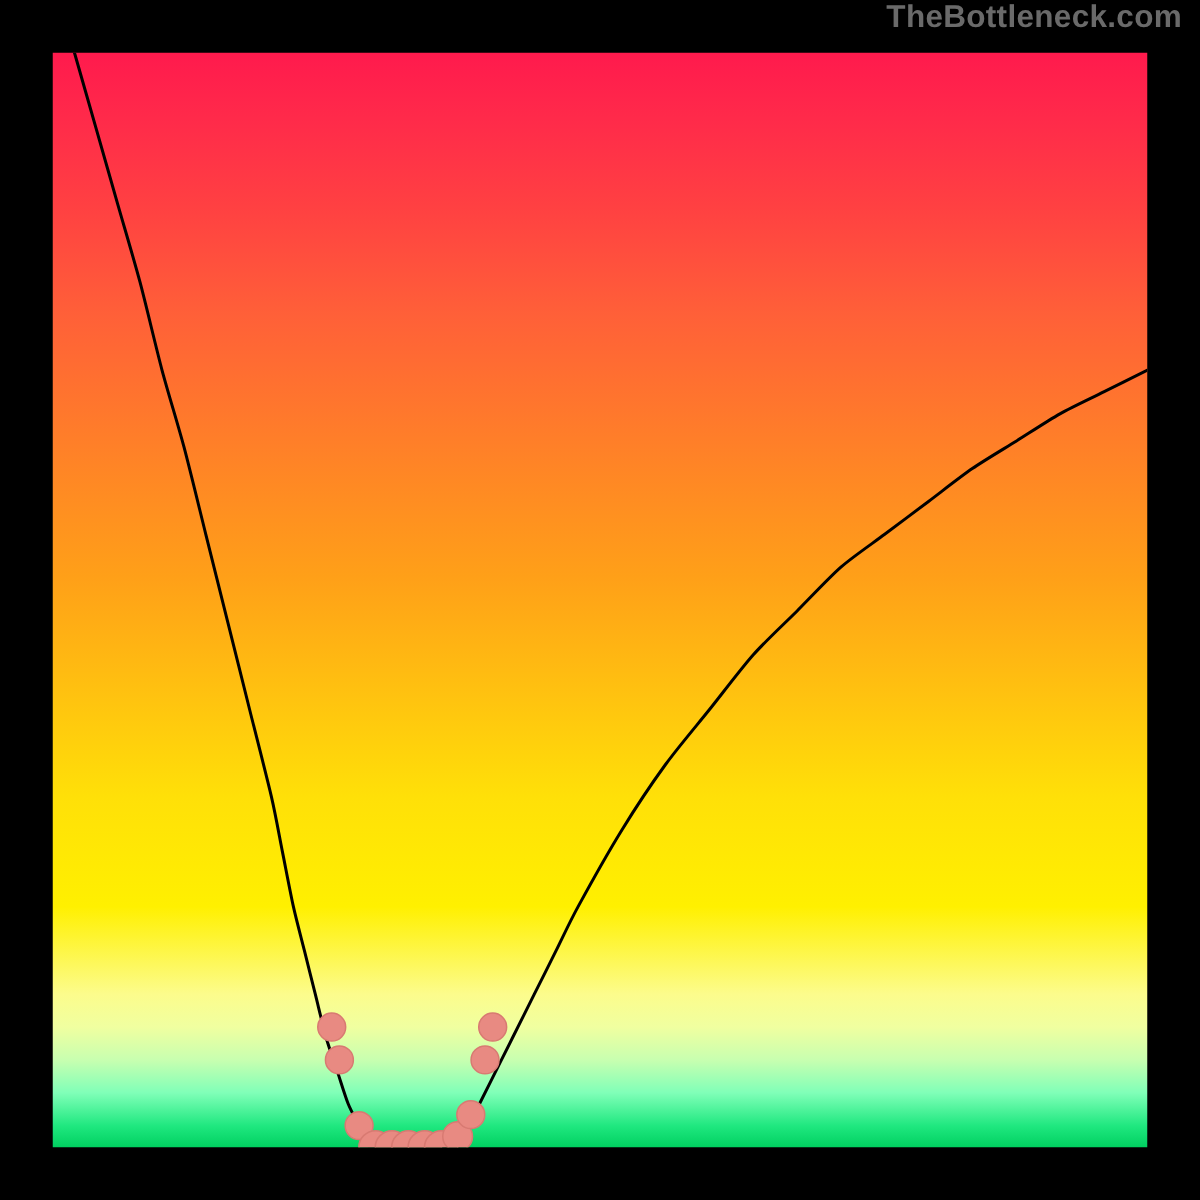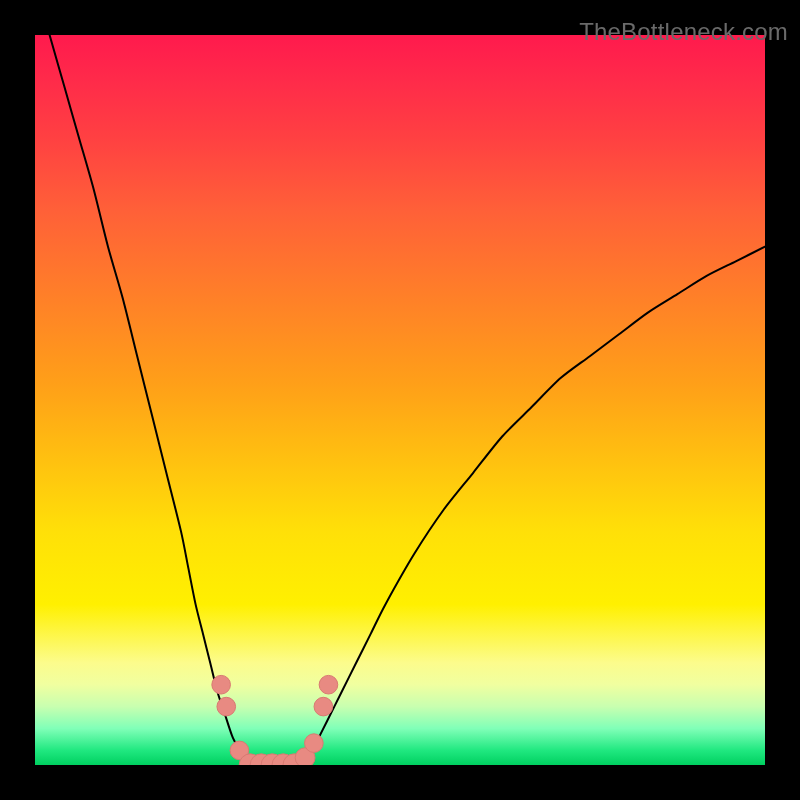--- a/index.html
+++ b/index.html
@@ -54,26 +54,26 @@
   }
   .svg-layer {
     position: absolute;
     left: 0;
     top: 0;
     width: 730px;
     height: 730px;
   }
   .watermark {
     position: absolute;
-    top: 18px;
+    top: 0;
     right: 12px;
     color: #6a6a6a;
-    font-size: 24px;
+    font-size: 21px;
     letter-spacing: 0.2px;
-    font-weight: 400;
+    font-weight: 700;
     user-select: none;
   }
 </style>
 </head>
 <body>
 
 <div class="frame">
   <div class="plot">
     <div class="gradient"></div>
     <svg class="svg-layer" viewBox="0 0 730 730" preserveAspectRatio="none">

